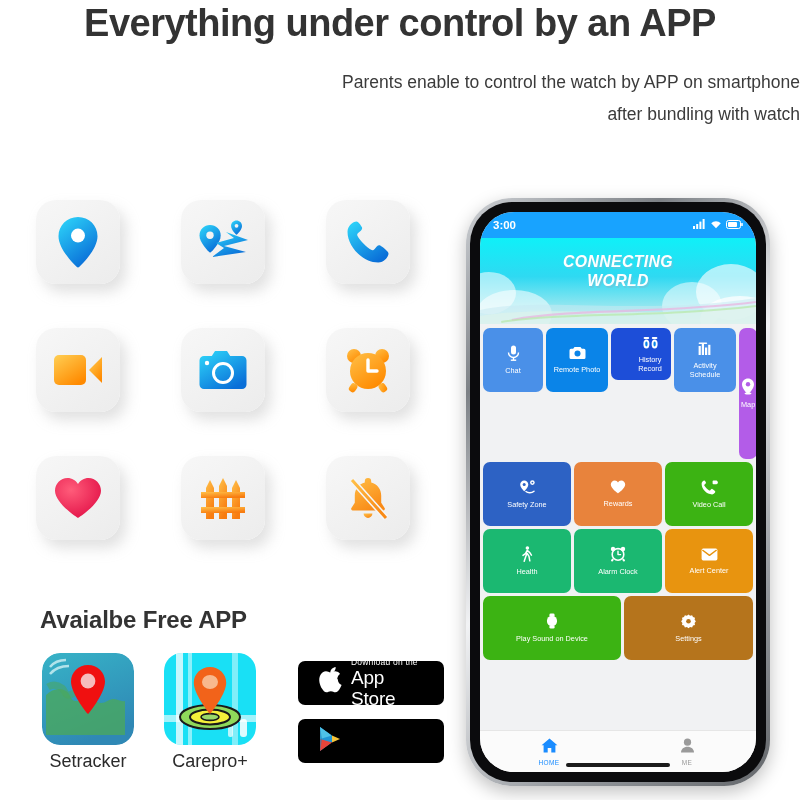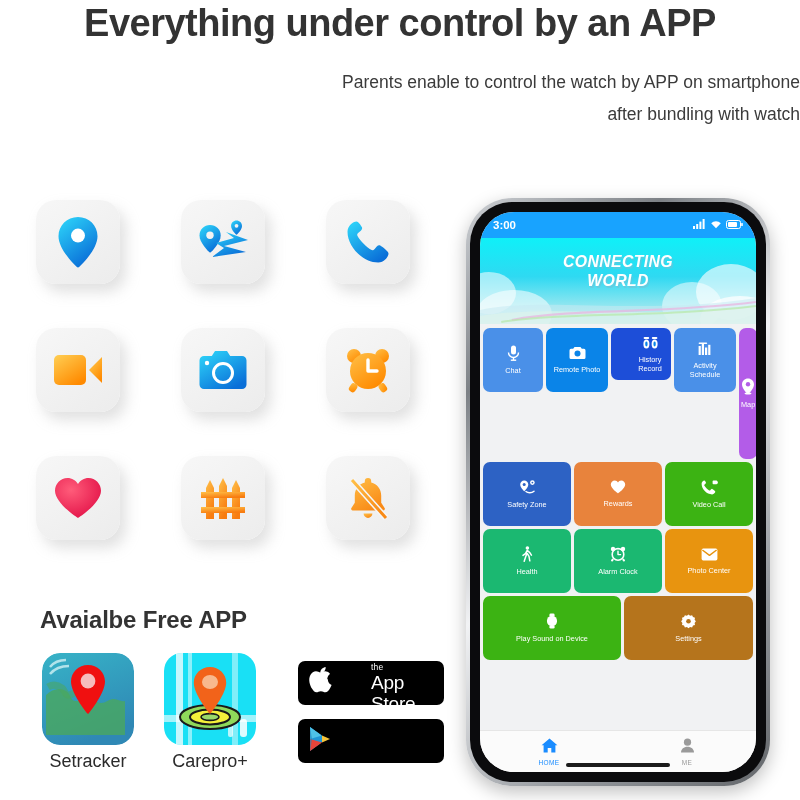--- a/index.html
+++ b/index.html
@@ -56,23 +56,22 @@
     overflow: hidden; position: relative;
   }
   .appicon-label {
     margin-top: 6px; width: 100px; margin-left: -4px;
     text-align: center; font-size: 18px; color: #2b2b2b;
   }
   .store-badge {
     position: absolute;
     background: #000000; border-radius: 7px;
     display: flex; align-items: center;
-    padding: 0 10px;
+    padding: 0 20px;
     color: #ffffff;
-    gap: 30px;
   }
   .badge-txt-sm { font-size: 8.5px; line-height: 10px; letter-spacing: .2px; }
   .badge-txt-lg { font-size: 19px; line-height: 21px; font-weight: 500; letter-spacing: -.2px; }
   .badge-txt-lg.serif { font-family: "Liberation Serif", serif; font-weight: normal; }
 
   
   .phone {
     position: absolute; left: 466px; top: 198px;
     width: 304px; height: 588px;
   }
@@ -591,21 +590,21 @@
               </span>
               <span class="tlabel">Alarm Clock</span>
             </div>
             <div class="tile" style="flex:1;height:64px;background:#e8940f;">
               <span class="ticon">
                 <svg width="17" height="13" viewBox="0 0 17 13">
                   <rect x="0.6" y="0.6" width="15.8" height="11.8" rx="1.6" fill="#fff"></rect>
                   <path d="M1.4 2 8.5 7.4 15.6 2" fill="none" stroke="#e8940f" stroke-width="1.4" stroke-linejoin="round"></path>
                 </svg>
               </span>
-              <span class="tlabel">Photo Center</span>
+              <span class="tlabel">Alert Center</span>
             </div>
           </div>
 
           <div class="trow">
             <div class="tile" style="flex:1.07;height:64px;background:#3cb313;">
               <span class="ticon">
                 <svg width="12" height="16" viewBox="0 0 12 16">
                   <rect x="3.4" y="0.4" width="5.2" height="3.4" rx="1.4" fill="#fff"></rect>
                   <rect x="3.4" y="12.2" width="5.2" height="3.4" rx="1.4" fill="#fff"></rect>
                   <rect x="1" y="3" width="10" height="10" rx="4.6" fill="#fff"></rect>

